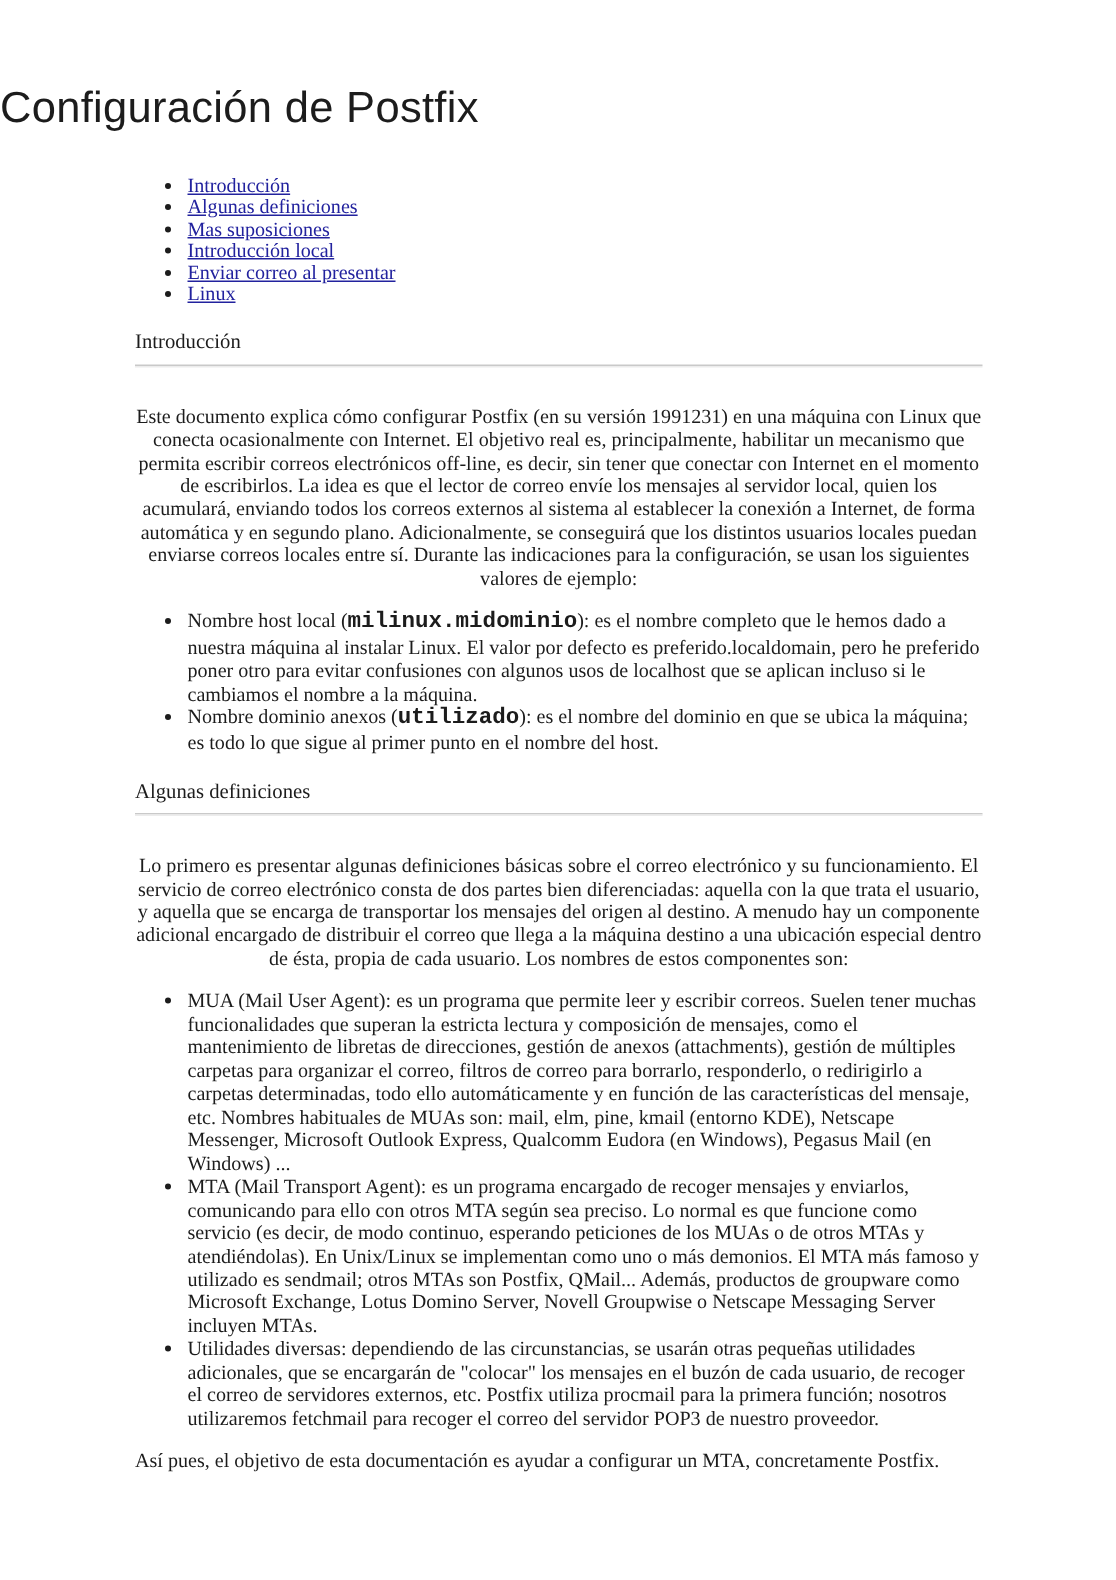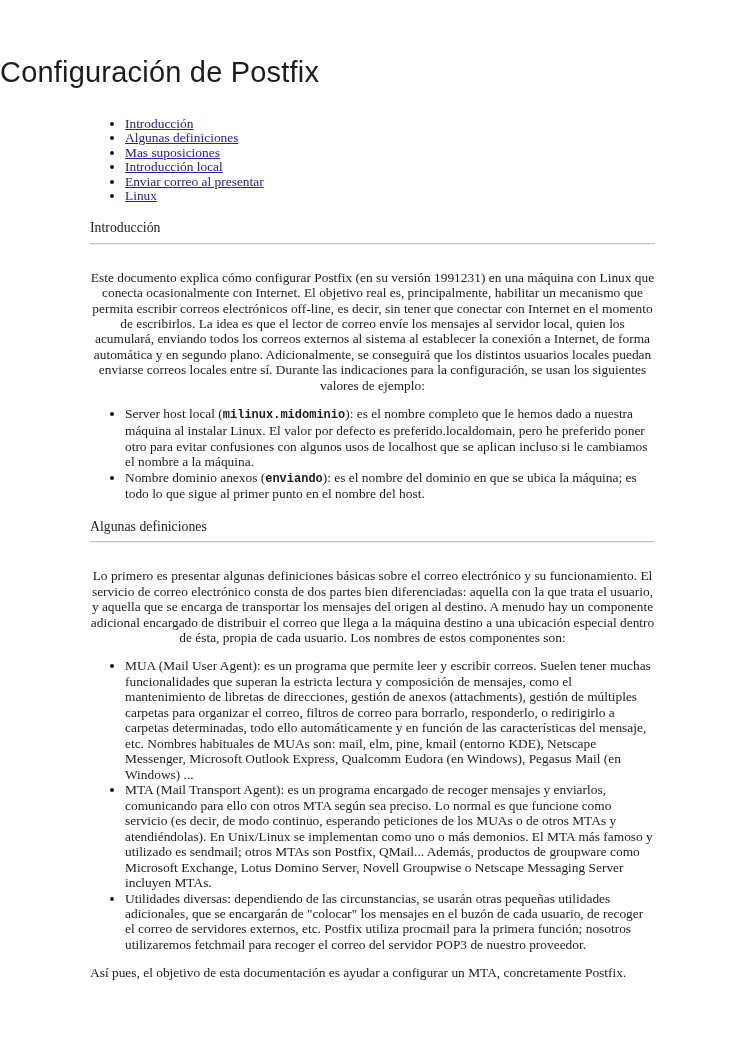--- a/index.html
+++ b/index.html
@@ -59,21 +59,21 @@
   p.closing-para{margin:13px 0 0 0; line-height:1.155;}
   ul.bullets{
     margin:13px 0 0 0;
     padding:0 0 0 35px;
     list-style:disc;
   }
   ul.bullets li{margin:0 0 0 0; line-height:1.155;}
   .code{
     font-family:"Liberation Mono", monospace;
     font-weight:700;
-    font-size:12px;
+    font-size:15px;
     letter-spacing:0;
   }
 </style>
 </head>
 <body>
 
 <div class="page">
   <h1 class="doc-title">Configuración de Postfix</h1>
 
   <div class="content">
@@ -86,22 +86,22 @@
       <li><a href="#">Enviar correo al presentar</a></li>
       <li><a href="#">Linux</a></li>
     </ul>
 
     <section>
       <h2 class="section-heading">Introducción</h2>
       <hr class="section-rule">
       <p class="body-para">Este documento explica cómo configurar Postfix (en su versión 1991231) en una máquina con Linux que conecta ocasionalmente con Internet. El objetivo real es, principalmente, habilitar un mecanismo que permita escribir correos electrónicos off-line, es decir, sin tener que conectar con Internet en el momento de escribirlos. La idea es que el lector de correo envíe los mensajes al servidor local, quien los acumulará, enviando todos los correos externos al sistema al establecer la conexión a Internet, de forma automática y en segundo plano. Adicionalmente, se conseguirá que los distintos usuarios locales puedan enviarse correos locales entre sí. Durante las indicaciones para la configuración, se usan los siguientes valores de ejemplo:</p>
 
       <ul class="bullets">
-        <li><span>Server host local (</span><span class="code">milinux.midominio</span><span>): es el nombre completo que le hemos dado a nuestra máquina al instalar Linux. El valor por defecto es preferido.localdomain, pero he preferido poner otro para evitar confusiones con algunos usos de localhost que se aplican incluso si le cambiamos el nombre a la máquina.</span></li>
-        <li><span>Nombre dominio anexos (</span><span class="code">enviando</span><span>): es el nombre del dominio en que se ubica la máquina; es todo lo que sigue al primer punto en el nombre del host.</span></li>
+        <li><span>Nombre host local (</span><span class="code">milinux.midominio</span><span>): es el nombre completo que le hemos dado a nuestra máquina al instalar Linux. El valor por defecto es preferido.localdomain, pero he preferido poner otro para evitar confusiones con algunos usos de localhost que se aplican incluso si le cambiamos el nombre a la máquina.</span></li>
+        <li><span>Nombre dominio anexos (</span><span class="code">utilizado</span><span>): es el nombre del dominio en que se ubica la máquina; es todo lo que sigue al primer punto en el nombre del host.</span></li>
       </ul>
     </section>
 
     <section>
       <h2 class="section-heading">Algunas definiciones</h2>
       <hr class="section-rule">
       <p class="body-para">Lo primero es presentar algunas definiciones básicas sobre el correo electrónico y su funcionamiento. El servicio de correo electrónico consta de dos partes bien diferenciadas: aquella con la que trata el usuario, y aquella que se encarga de transportar los mensajes del origen al destino. A menudo hay un componente adicional encargado de distribuir el correo que llega a la máquina destino a una ubicación especial dentro de ésta, propia de cada usuario. Los nombres de estos componentes son:</p>
 
       <ul class="bullets">
         <li>MUA (Mail User Agent): es un programa que permite leer y escribir correos. Suelen tener muchas funcionalidades que superan la estricta lectura y composición de mensajes, como el mantenimiento de libretas de direcciones, gestión de anexos (attachments), gestión de múltiples carpetas para organizar el correo, filtros de correo para borrarlo, responderlo, o redirigirlo a carpetas determinadas, todo ello automáticamente y en función de las características del mensaje, etc. Nombres habituales de MUAs son: mail, elm, pine, kmail (entorno KDE), Netscape Messenger, Microsoft Outlook Express, Qualcomm Eudora (en Windows), Pegasus Mail (en Windows) ...</li>

